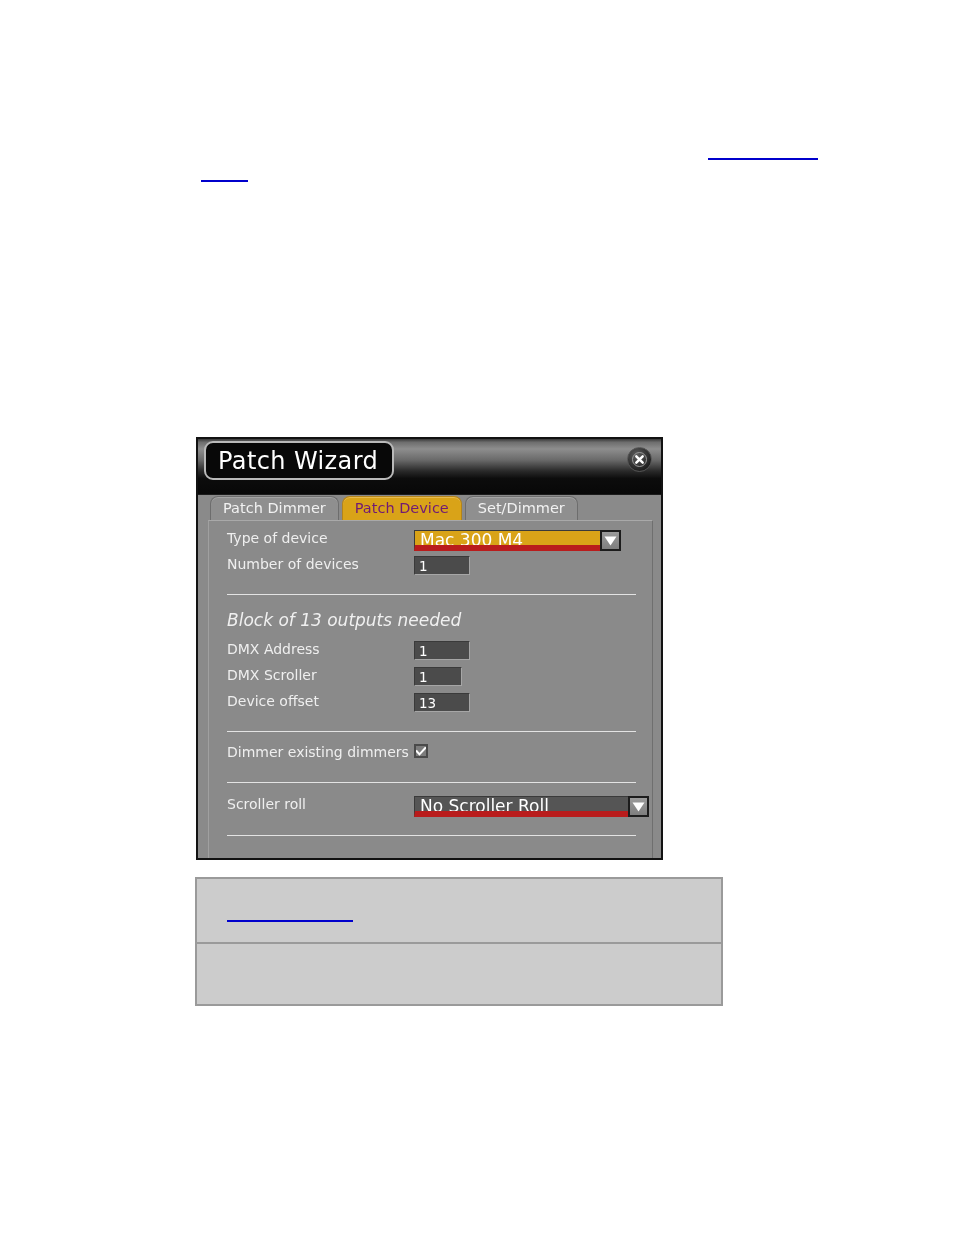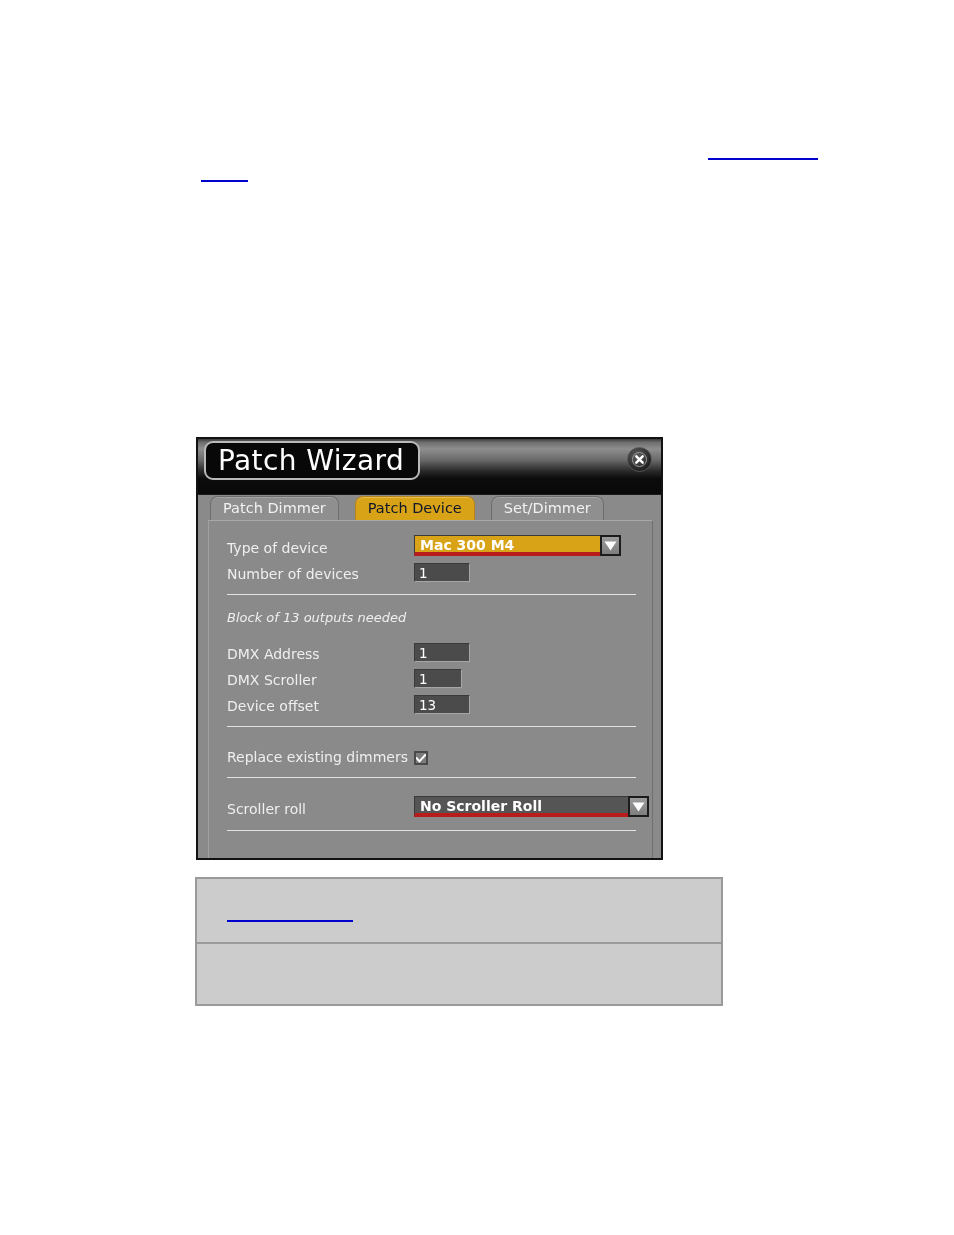--- a/index.html
+++ b/index.html
@@ -55,21 +55,21 @@
     left: 6px;
     top: 2px;
     height: 35px;
     padding: 0 14px 0 12px;
     display: flex;
     align-items: center;
     background: #080808;
     border: 2px solid #b9b9b9;
     border-radius: 9px;
     color: #ffffff;
-    font-size: 28px;
+    font-size: 24px;
     letter-spacing: 0.4px;
     font-family: "DejaVu Sans", sans-serif;
   }
   #close-button {
     position: absolute;
     right: 9px;
     top: 8px;
     width: 23px;
     height: 23px;
     border-radius: 50%;
@@ -90,59 +90,59 @@
     padding: 0;
   }
 
   
   #tab-strip {
     position: relative;
     height: 25px;
     padding-left: 12px;
     display: flex;
     align-items: flex-end;
-    gap: 16px;
+    gap: 3px;
   }
   .tab {
     height: 23px;
     line-height: 23px;
     padding: 0 12px;
     border-radius: 8px 8px 0 0;
     font-size: 14.5px;
     color: #f2f2f2;
     background: #8f8f8f;
     border: 1px solid #6d6d6d;
     border-bottom: none;
     cursor: pointer;
     white-space: nowrap;
     box-shadow: inset 0 1px 0 #a4a4a4;
   }
   .tab.active {
     background: #d9a318;
     border-color: #b4841a;
-    color: #0f172a;
+    color: #701a75;
     box-shadow: inset 0 1px 0 #e8bb4c;
   }
 
   
   #tab-content {
     position: relative;
     margin: 0 8px 0 10px;
     height: 341px;
     border-top: 1px solid #a9a9a9;
     border-left: 1px solid #a0a0a0;
     border-right: 1px solid #6f6f6f;
     background: #8a8a8a;
     box-sizing: border-box;
     padding: 9px 0 0 0;
   }
 
   .form-row {
     display: flex;
-    align-items: flex-end;
+    align-items: flex-start;
     height: 26px;
     padding-left: 18px;
   }
   .form-label {
     color: #efefef;
     font-size: 14px;
     width: 187px;
     flex: 0 0 187px;
     white-space: nowrap;
   }
@@ -168,32 +168,31 @@
   .field.w-medium { width: 56px; }
 
   
   .combo {
     display: flex;
     align-items: stretch;
     height: 21px;
     cursor: pointer;
   }
   .combo .combo-value {
-    font-size: 14px;
+    font-size: 17px;
     line-height: 19px;
     height: 21px;
     padding: 0 5px;
     box-sizing: border-box;
     color: #ffffff;
     white-space: nowrap;
     overflow: hidden;
     border-top: 1px solid #3a3a3a;
     border-left: 1px solid #3a3a3a;
-    border-bottom: 4px solid #b91c1c;
-    font-weight: bold;
+    border-bottom: 6px solid #b91c1c;
   }
   .combo.gold .combo-value {
     background: #d9a318;
     width: 186px;
   }
   .combo.dark .combo-value {
     background: #555555;
     width: 214px;
   }
   .combo-arrow {
@@ -210,21 +209,21 @@
 
   
   .divider {
     height: 1px;
     background: #e3e3e3;
     margin: 0 16px 0 18px;
   }
 
   .note-italic {
     color: #f0f0f0;
-    font-size: 13px;
+    font-size: 17px;
     font-style: italic;
     padding-left: 18px;
   }
 
   
   .checkbox {
     width: 14px;
     height: 14px;
     box-sizing: border-box;
     background: #7c7c7c;
@@ -343,21 +342,21 @@
       <div class="form-row">
         <span class="form-label">Device offset</span>
         <div class="field w-medium">13</div>
       </div>
 
       <div style="height:12px"></div>
       <div class="divider"></div>
       <div style="height:12px"></div>
 
       <div class="form-row">
-        <span class="form-label">Replace existing dimmers</span>
+        <span class="form-label">Dimmer existing dimmers</span>
         <div class="checkbox">
           <svg width="11" height="9" viewBox="0 0 11 9" aria-hidden="true">
             <path d="M0.8 4.2 L3.8 7.6 L10.2 0.6" fill="none" stroke="#ffffff" stroke-width="2.2" stroke-linecap="square" stroke-linejoin="miter"></path>
           </svg>
         </div>
       </div>
 
       <div style="height:12px"></div>
       <div class="divider"></div>
       <div style="height:13px"></div>

